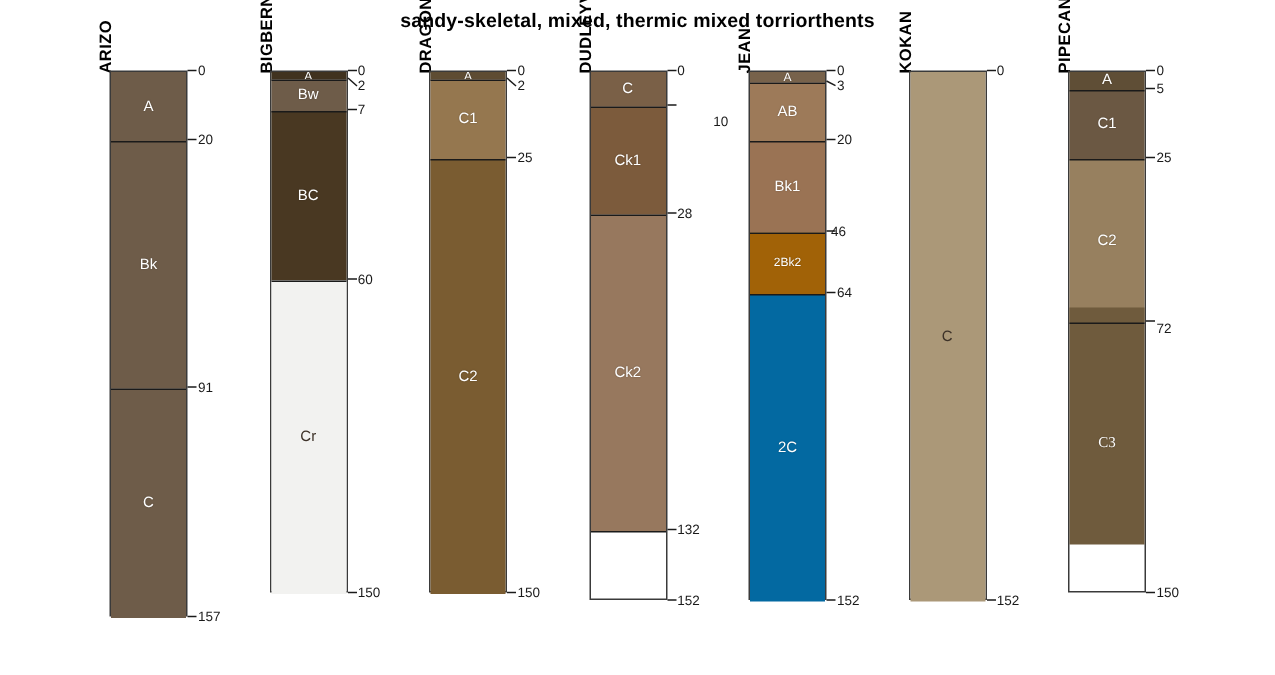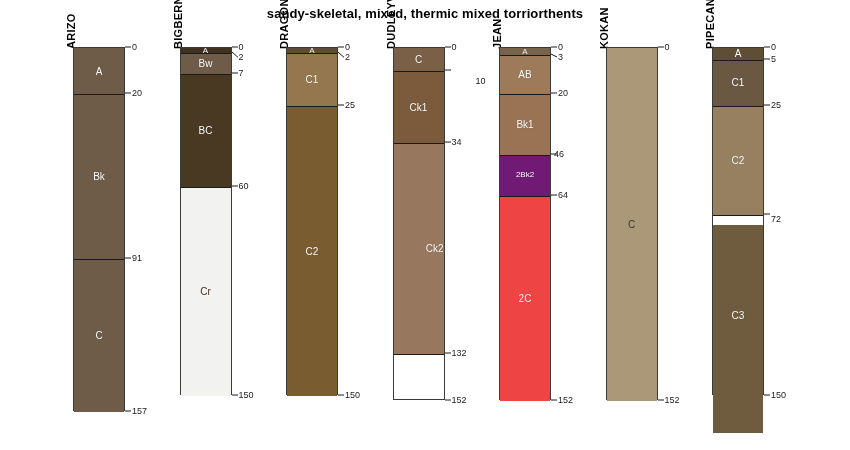--- a/index.html
+++ b/index.html
@@ -203,34 +203,34 @@
         <div class="profile-label" style="left: -8px; top: 49px;">DUDLEYVILLE</div>
         <div class="profile-box" style="left: 0px; top: 47px; width: 52px; height: 352.64px;">
           <div class="horizon" style="top: 0px; height: 23.2px; width: 100%; background: rgb(122, 96, 71);">
             <div class="horizon-name" style="top: 6.1px;">C</div>
           </div>
           <div class="horizon" style="top: 23.2px; height: 71.92px; width: 100%; background: rgb(124, 91, 60);">
             <div class="horizon-name" style="top: 30.46px;">Ck1</div>
           </div>
           <div class="horizon-sep" style="top: 23.2px; width: 100%;"></div>
           <div class="horizon" style="top: 95.12px; height: 211.12px; width: 100%; background: rgb(151, 120, 94);">
-            <div class="horizon-name" style="top: 100.06px; text-align: right;">Ck2</div>
+            <div class="horizon-name" style="top: 100.06px;">Ck2</div>
           </div>
           <div class="horizon-sep" style="top: 95.12px; width: 100%;"></div>
           <div class="horizon-sep" style="top: 306.24px; width: 100%;"></div>
         </div>
         <div class="depth-tick" style="left: 59px; top: 43px;">0</div>
         <svg class="leader" width="14" height="40" style="left: 52px; top: 27px;">
           <path d="M0,20 L6,20" stroke="#1a1a1a" stroke-width="1" fill="none"></path>
         </svg>
         <div class="depth-tick" style="left: 59px; top: 77px; margin-left: 24px;">10</div>
         <svg class="leader" width="14" height="40" style="left: 52px; top: 50.2px;">
           <path d="M0,20 L6,20" stroke="#1a1a1a" stroke-width="1" fill="none"></path>
         </svg>
-        <div class="depth-tick" style="left: 59px; top: 138.12px;">34</div>
+        <div class="depth-tick" style="left: 59px; top: 138.12px;">28</div>
         <svg class="leader" width="14" height="40" style="left: 52px; top: 122.12px;">
           <path d="M0,20 L6,20" stroke="#1a1a1a" stroke-width="1" fill="none"></path>
         </svg>
         <div class="depth-tick" style="left: 59px; top: 349.24px;">132</div>
         <svg class="leader" width="14" height="40" style="left: 52px; top: 333.24px;">
           <path d="M0,20 L6,20" stroke="#1a1a1a" stroke-width="1" fill="none"></path>
         </svg>
         <div class="depth-tick" style="left: 59px; top: 395.64px;">152</div>
         <svg class="leader" width="14" height="40" style="left: 52px; top: 379.64px;">
           <path d="M0,20 L6,20" stroke="#1a1a1a" stroke-width="1" fill="none"></path>
@@ -243,25 +243,25 @@
             <div class="horizon-name" style="top: -1.02px; font-size: 8px;">A</div>
           </div>
           <div class="horizon" style="top: 6.96px; height: 39.44px; width: 100%; background: rgb(157, 122, 89);">
             <div class="horizon-name" style="top: 14.22px;">AB</div>
           </div>
           <div class="horizon-sep" style="top: 6.96px; width: 100%;"></div>
           <div class="horizon" style="top: 46.4px; height: 60.32px; width: 100%; background: rgb(154, 115, 84);">
             <div class="horizon-name" style="top: 24.66px;">Bk1</div>
           </div>
           <div class="horizon-sep" style="top: 46.4px; width: 100%;"></div>
-          <div class="horizon" style="top: 106.72px; height: 41.76px; width: 100%; background: #701a75;">
+          <div class="horizon" style="top: 106.72px; height: 41.76px; width: 100%; background: #a16207;">
             <div class="horizon-name" style="font-size: 8px; top: 15.38px;">2Bk2</div>
           </div>
           <div class="horizon-sep" style="top: 106.72px; width: 100%;"></div>
-          <div class="horizon" style="top: 148.48px; height: 204.16px; width: 100%; background: #ef4444; padding-left: 40px;">
+          <div class="horizon" style="top: 148.48px; height: 204.16px; width: 100%; background: #0369a1; padding-left: 40px;">
             <div class="horizon-name" style="top: 96.58px;">2C</div>
           </div>
           <div class="horizon-sep" style="top: 148.48px; width: 100%;"></div>
         </div>
         <div class="depth-tick" style="left: 59px; top: 43px;">0</div>
         <svg class="leader" width="14" height="40" style="left: 52px; top: 27px;">
           <path d="M0,20 L6,20" stroke="#1a1a1a" stroke-width="1" fill="none"></path>
         </svg>
         <div class="depth-tick" style="left: 59px; top: 53px;">3</div>
         <svg class="leader" width="14" height="40" style="left: 52px; top: 33.96px;">
@@ -307,21 +307,21 @@
             <div class="horizon-name" style="top: 0.3px;">A</div>
           </div>
           <div class="horizon" style="top: 11.6px; height: 46.4px; width: 100%; background: rgb(107, 88, 67);">
             <div class="horizon-name" style="top: 17.7px;">C1</div>
           </div>
           <div class="horizon-sep" style="top: 11.6px; width: 100%;"></div>
           <div class="horizon" style="top: 58px; height: 109.04px; width: 100%; background: rgb(151, 128, 95);">
             <div class="horizon-name" style="top: 49.02px;">C2</div>
           </div>
           <div class="horizon-sep" style="top: 58px; width: 100%;"></div>
-          <div class="horizon" style="top: 177px; height: 208px; width: 100%; background: rgb(111, 91, 61);">
+          <div class="horizon" style="top: 157px; height: 158px; width: 100%; background: rgb(111, 91, 61); font-family: Liberation Serif, serif;">
             <div class="horizon-name" style="top: 84.98px;">C3</div>
           </div>
           <div class="horizon-sep" style="top: 167.04px; width: 100%;"></div>
         </div>
         <div class="depth-tick" style="left: 59px; top: 43px;">0</div>
         <svg class="leader" width="14" height="40" style="left: 52px; top: 27px;">
           <path d="M0,20 L6,20" stroke="#1a1a1a" stroke-width="1" fill="none"></path>
         </svg>
         <div class="depth-tick" style="left: 59px; top: 54.6px;">5</div>
         <svg class="leader" width="14" height="40" style="left: 52px; top: 38.6px;">

